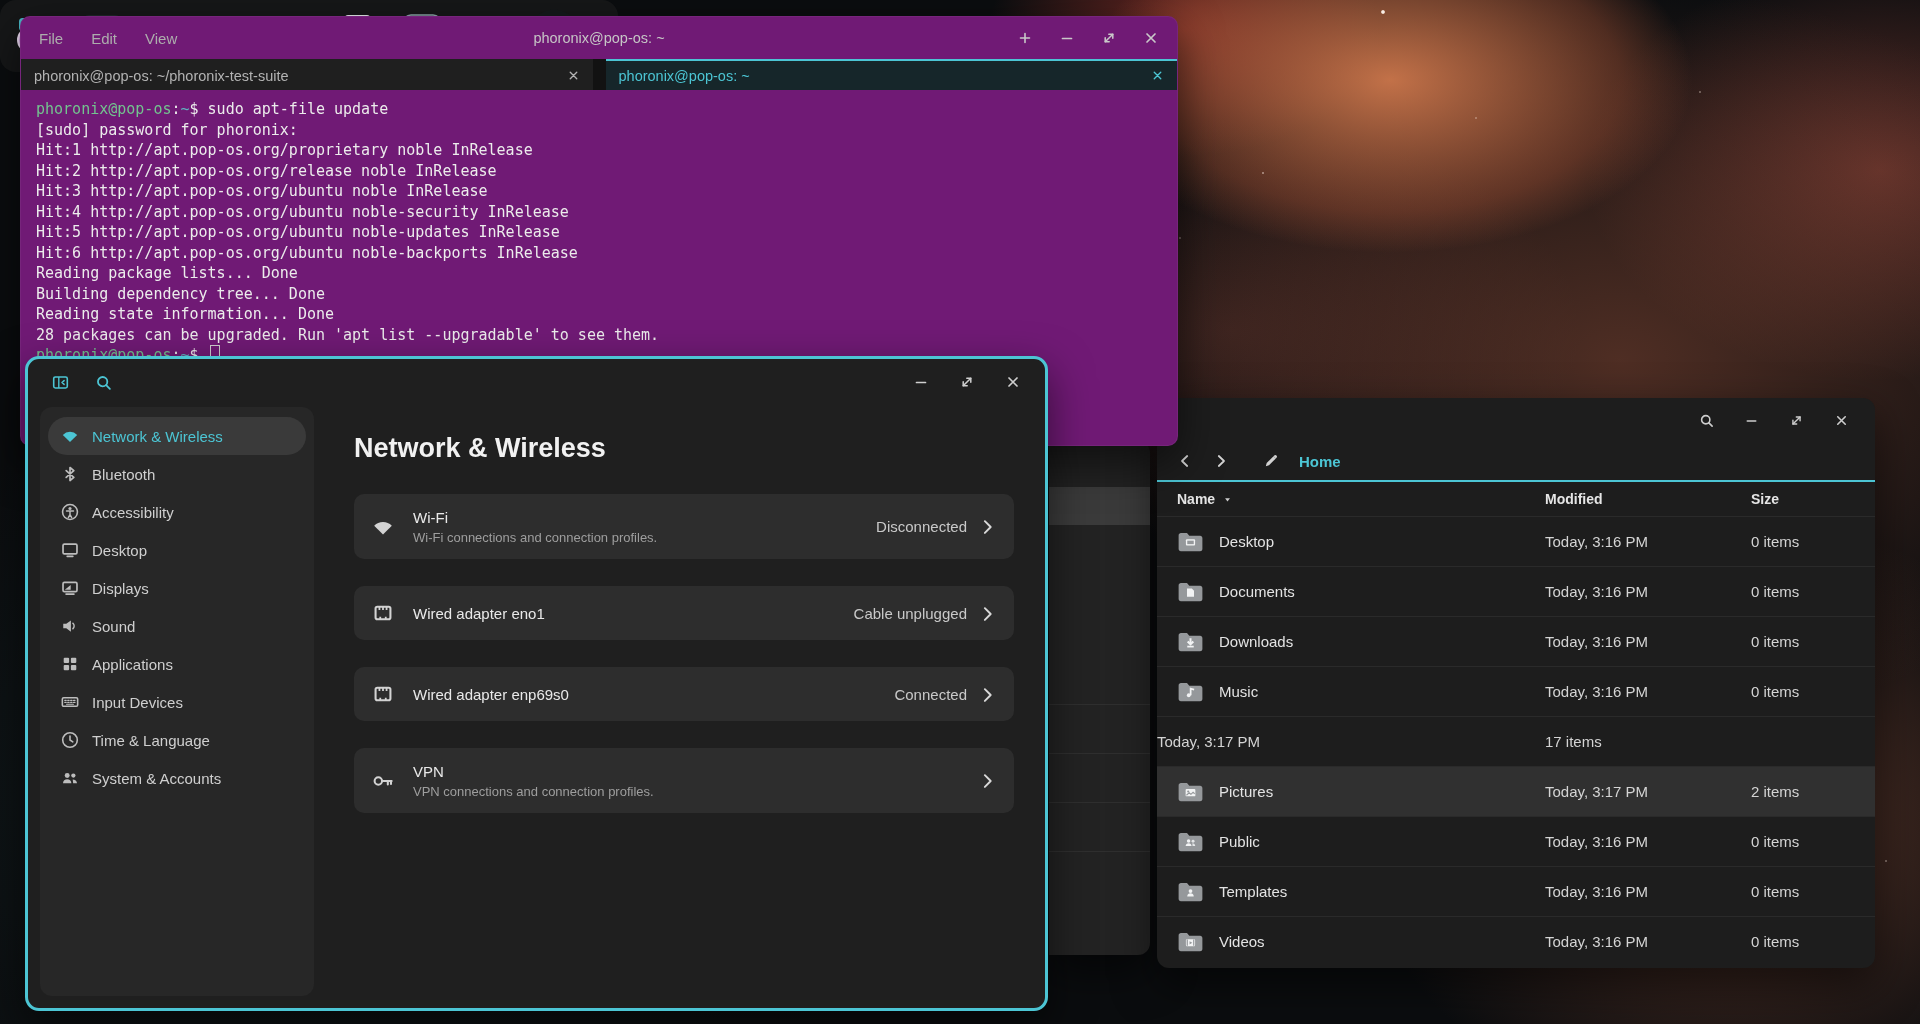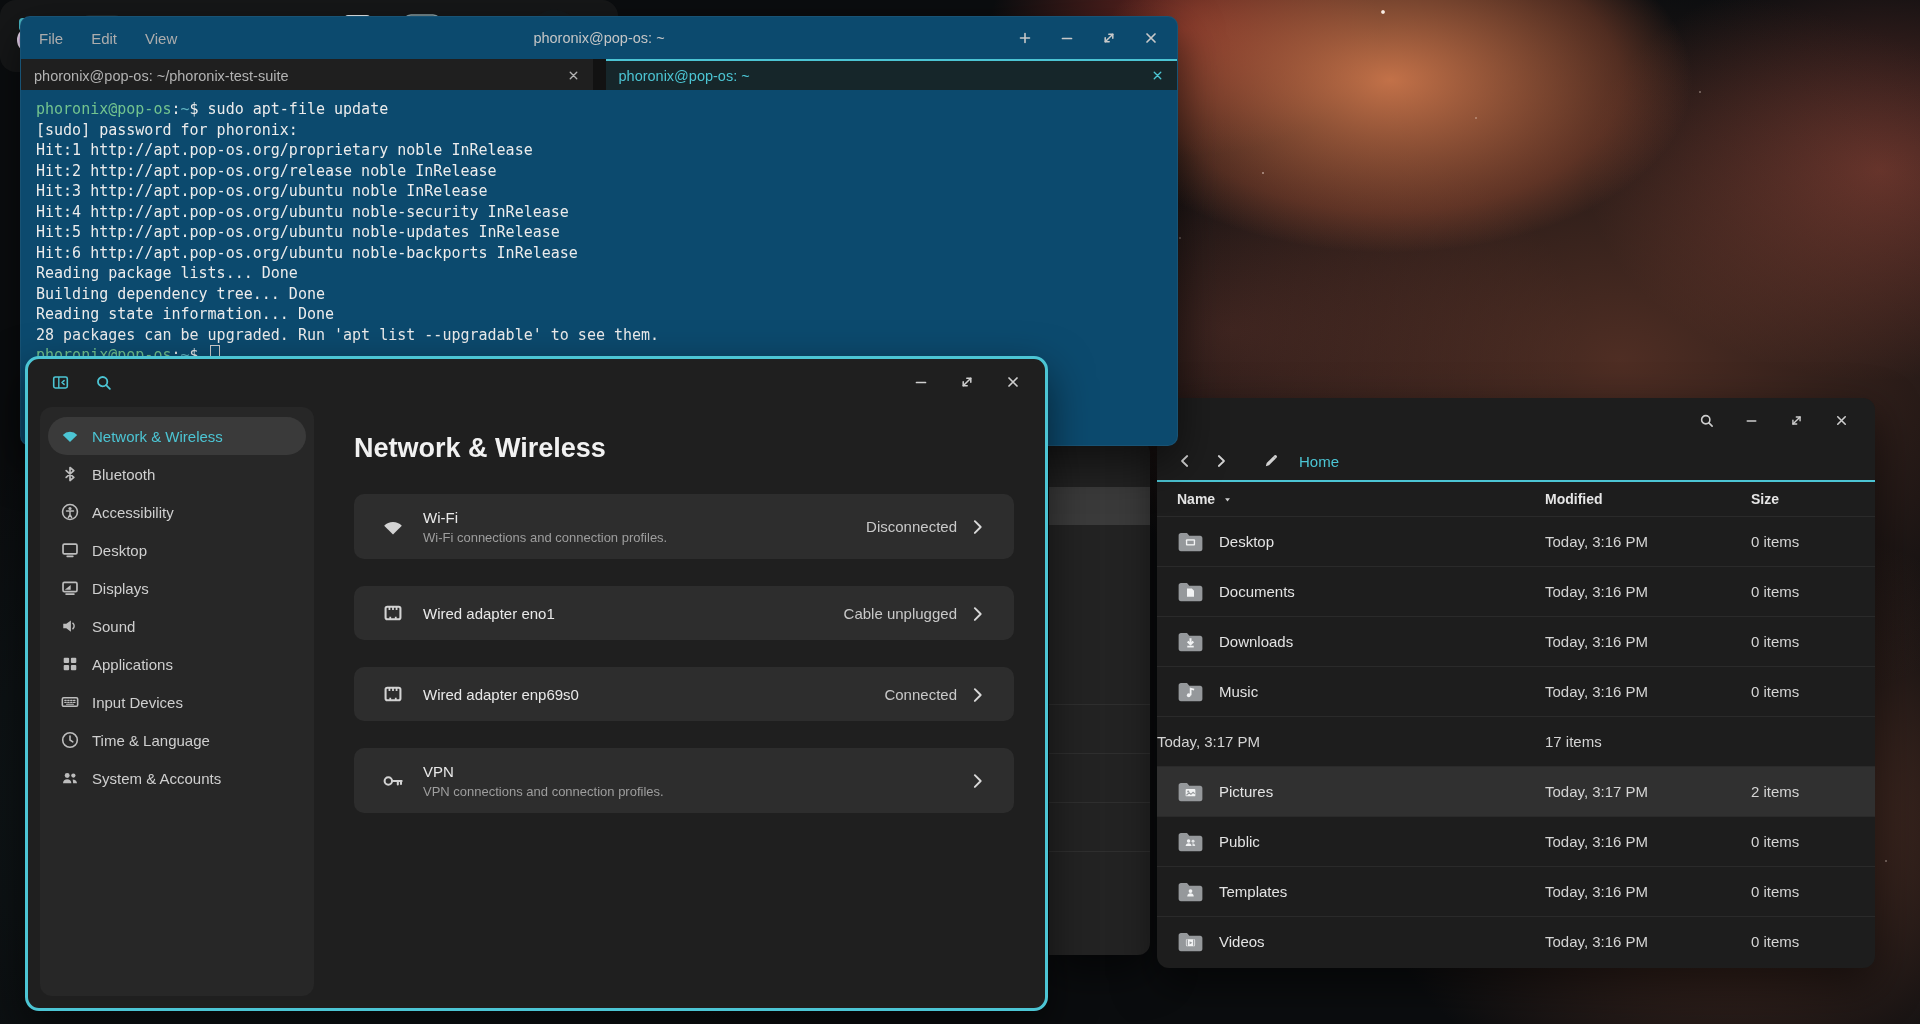--- a/index.html
+++ b/index.html
@@ -21,21 +21,21 @@
     radial-gradient(ellipse 500px 300px at 1230px 330px, rgba(120,62,52,.35), transparent 70%),
     radial-gradient(ellipse 900px 500px at 300px 800px, rgba(18,30,32,.6), transparent 75%)}
   .win{position:absolute;box-shadow:0 16px 44px rgba(0,0,0,.55);box-sizing:border-box}
 
   
   #bg-strip{left:1049px;top:441px;width:101px;height:514px;z-index:1;background:#232323;border-radius:0 12px 12px 0}
   #bg-strip .band{position:absolute;left:0;top:46px;width:100%;height:38px;background:#3b3b3b}
   #bg-strip .ln{position:absolute;left:0;width:100%;height:1px;background:#2f2f2f}
 
   
-  #terminal{left:20px;top:16px;width:1158px;height:430px;z-index:3;background:#0c4a6e;
+  #terminal{left:20px;top:16px;width:1158px;height:430px;z-index:3;background:#701a75;
             border-radius:10px;border:1px solid rgba(255,255,255,.05)}
   .t-header{height:42px;display:flex;align-items:center;padding:0 18px;position:relative}
   .t-menu{display:flex;gap:28px;font-size:15px;color:#adadad}
   .t-menu span{cursor:default}
   .t-title{position:absolute;left:50%;transform:translateX(-50%);font-size:14.5px;color:#c6c6c6}
   .t-winbtns{margin-left:auto;display:flex;gap:26px;color:#c9c9c9}
   .hic{display:inline-flex;width:16px;height:16px}
   .hic svg{width:100%;height:100%}
   .t-tabs{display:flex;height:31px;background:#121212;gap:13px}
   .t-tab{flex:1;display:flex;align-items:center;padding:0 13px;font-size:14.5px;color:#b3b3b3;
@@ -57,36 +57,36 @@
   .s-body{flex:1;display:flex;min-height:0}
   .s-side{width:258px;flex:none;margin:2px 10px 12px 12px;background:#272727;border-radius:12px;padding:10px 8px;box-sizing:content-box}
   .sb-item{display:flex;align-items:center;gap:13px;height:38px;padding:0 13px;border-radius:19px;
            font-size:15px;color:#cfcfcf}
   .sb-item .hic{width:18px;height:18px;color:#bdbdbd;flex:none}
   .sb-item.sel{background:rgba(255,255,255,.09);color:var(--accent)}
   .sb-item.sel .hic{color:var(--accent)}
   .s-main{flex:1;padding:16px 30px 0 30px;overflow:hidden}
   .s-title{font-size:27px;font-weight:bold;color:#f1f1f1;margin:12px 0 30px}
   .card{width:660px;background:#2d2d2d;border-radius:10px;display:flex;align-items:center;
-        padding:0 28px;margin-bottom:27px;min-height:54px;box-sizing:border-box}
+        padding:0 18px;margin-bottom:27px;min-height:54px;box-sizing:border-box}
   .card.two{min-height:65px}
   .card .hic{width:22px;height:22px;color:#d3d3d3;margin-right:19px;flex:none}
   .card .tt{font-size:15px;color:#e9e9e9}
   .card .st{font-size:13px;color:#9e9e9e;margin-top:4px}
   .card .right{margin-left:auto;display:flex;align-items:center;gap:12px;font-size:15px;color:#c9c9c9}
   .card .right .hic{width:17px;height:17px;margin:0;color:#d9d9d9}
 
   
   #files{left:1157px;top:398px;width:718px;height:570px;z-index:2;background:#1d1d1d;border-radius:12px;
          display:flex;flex-direction:column;overflow:hidden}
   .f-header{height:44px;display:flex;align-items:center;justify-content:flex-end;gap:30px;padding:0 26px;color:#cdcdcd;flex:none}
   .f-header .hic{width:15px;height:15px}
   .f-path{height:38px;display:flex;align-items:center;gap:20px;padding:0 20px;color:#d2d2d2;flex:none}
   .f-path .hic{width:16px;height:16px}
-  .f-path .home{font-size:15px;font-weight:normal;color:var(--accent)}
+  .f-path .home{font-size:15px;font-weight:bold;color:var(--accent)}
   .f-sep{height:2px;background:var(--accent);flex:none}
   .f-cols{display:grid;grid-template-columns:388px 206px auto;align-items:center;height:34px;
           font-size:14px;font-weight:bold;color:#e5e5e5;flex:none}
   .f-cols .c1{display:flex;align-items:center;gap:7px;padding-left:20px}
   .f-cols .hic{width:11px;height:11px;color:#cfcfcf}
   .f-rows{flex:1}
   .f-row{display:grid;grid-template-columns:388px 206px auto;align-items:center;height:49px;border-top:1px solid #2a2a2a}
   .f-row.sel{background:#303030}
   .f-row .nm{display:flex;align-items:center;gap:15px;padding-left:20px;font-size:15px;color:#e3e3e3}
   .f-row .fic{width:27px;height:22px;display:inline-flex;flex:none}

